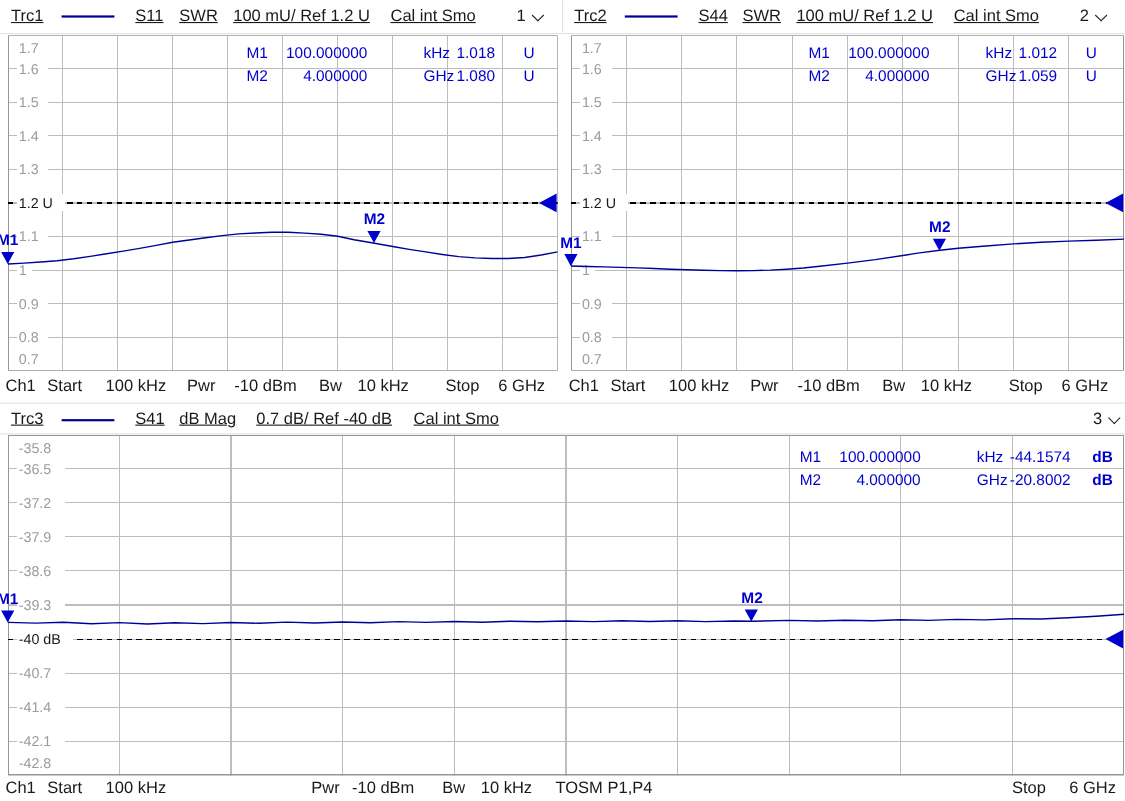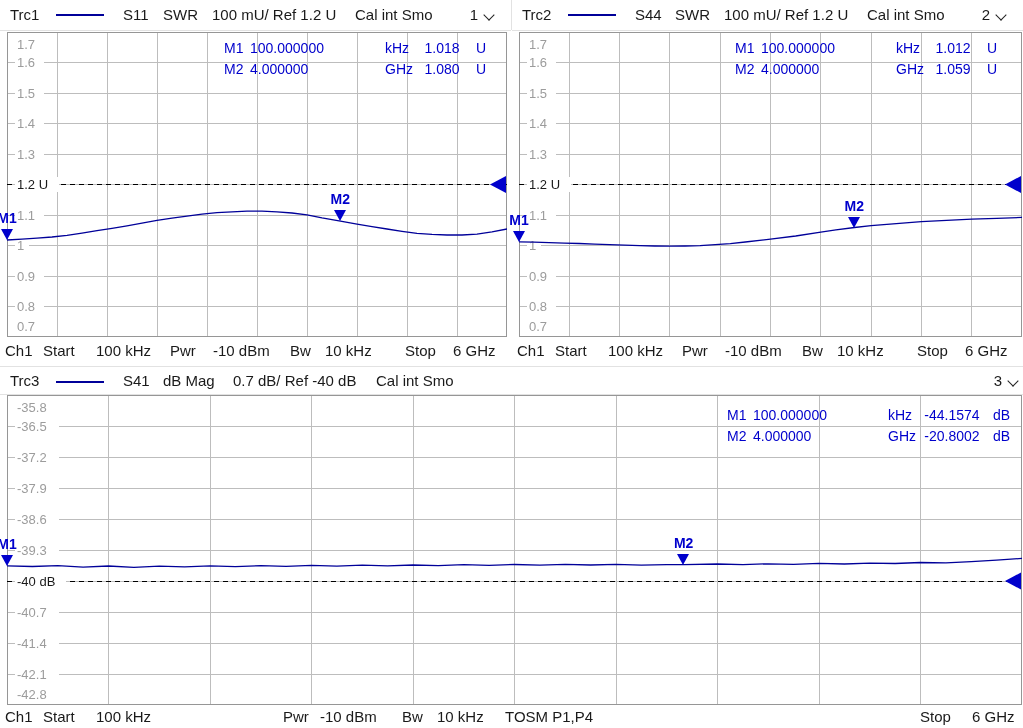--- a/index.html
+++ b/index.html
@@ -4,44 +4,44 @@
 <style>
   html,body{margin:0;padding:0;background:#fff;}
   #screen{position:relative;width:1023px;height:728px;background:#ffffff;
           font-family:"Liberation Sans",sans-serif;color:#1a1a1a;overflow:hidden;}
   .panel{position:absolute;}
   .pnl0{left:0;top:0;width:511px;height:366px;}
   .pnl1{left:512px;top:0;width:511px;height:366px;}
   .pnl2{left:0;top:368px;width:1023px;height:360px;}
   .hdr{position:absolute;left:0;top:0;right:0;height:30px;border-bottom:1px solid #e2e2e2;}
   .pnl2 .hdr{height:26px;}
-  .hdr .hitem{position:absolute;top:6px;font-size:15px;white-space:nowrap;}
+  .hdr .hitem{position:absolute;top:6px;font-size:15px;white-space:nowrap;text-decoration:underline;}
   .pnl2 .hdr .hitem{top:4px;}
   .tname{left:10px;}
   .tline{position:absolute;left:56px;top:14px;width:48px;height:2px;background:#000099;}
   .pnl2 .tline{top:13px;}
   .meas{left:123px;text-align:center;} .fmt{left:163px;}
   .pnl0 .scale,.pnl1 .scale{left:212px;} .pnl0 .cal,.pnl1 .cal{left:355px;}
   .pnl2 .scale{left:233px;} .pnl2 .cal{left:376px;}
   .chsel{position:absolute;top:6px;font-size:15px;cursor:pointer;white-space:nowrap;}
   .pnl0 .chsel,.pnl1 .chsel{right:18px;} .pnl2 .chsel{right:6px;top:4px;}
   .chev{display:inline-block;width:7px;height:7px;border-right:1.7px solid #222;
         border-bottom:1.7px solid #222;transform:rotate(45deg);margin-left:7px;margin-bottom:1px;}
   .plot{position:absolute;}
   .pnl0 .plot{left:7px;top:32px;width:500px;height:305px;}
   .pnl1 .plot{left:7px;top:32px;width:503px;height:305px;}
   .pnl2 .plot{left:7px;top:27px;width:1015px;height:310px;}
   .readout{position:absolute;font-size:14px;color:#0000cc;}
   .pnl0 .readout{top:37px;right:17px;}
   .pnl1 .readout{top:37px;right:18px;}
   .pnl2 .readout{top:36px;right:8px;}
   .rrow{display:flex;height:21px;align-items:center;}
-  .rname{width:26px;} .rstim{width:84px;text-align:left;} .runit{width:30px;margin-left:7px;padding-left:44px;}
-  .rval{width:54px;text-align:center;} .rvunit{margin-left:7px;width:18px;}
-  .pnl2 .rval{width:68px;} .pnl2 .rvunit{width:22px;}
+  .rname{width:26px;} .rstim{width:84px;text-align:right;} .runit{width:30px;margin-left:7px;padding-left:44px;}
+  .rval{width:54px;text-align:left;} .rvunit{margin-left:7px;width:18px;}
+  .pnl2 .rval{width:68px;} .pnl2 .rvunit{width:22px;font-weight:bold;}
   .footer{position:absolute;left:0;right:12px;height:22px;}
   .pnl0 .footer,.pnl1 .footer{top:340px;}
   .pnl2 .footer{top:338px;}
   .footer span{position:absolute;top:2px;font-size:15px;white-space:nowrap;}
   .mtri{position:absolute;width:0;height:0;border-left:6.5px solid transparent;
         border-right:6.5px solid transparent;border-top:11px solid #0000cc;}
   .mlabel{position:absolute;width:28px;text-align:center;font-size:14px;font-weight:600;color:#0000cc;}
   .divider-v{position:absolute;left:511px;top:0;width:1px;height:30px;background:#e2e2e2;}
   .divider-h{position:absolute;left:0;top:366px;width:1023px;height:1px;background:#e2e2e2;}
 </style>

